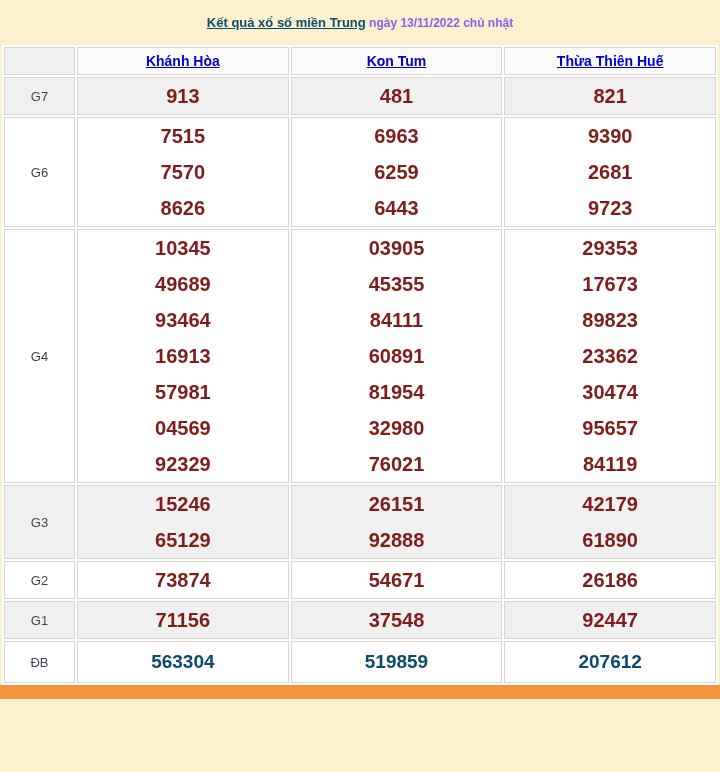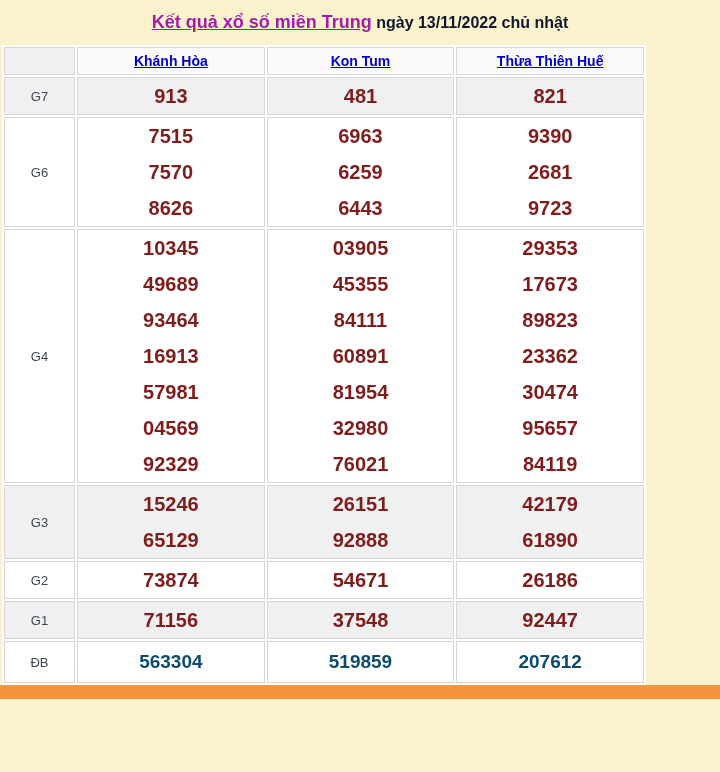--- a/index.html
+++ b/index.html
@@ -8,28 +8,28 @@
     background:#fbf2cd;
     font-family:"Liberation Sans","DejaVu Sans",sans-serif;
   }
   
   .title-bar{
     height:45px;
     display:flex; align-items:center; justify-content:center;
     white-space:pre;
   }
   .title-link{
-    color:#a21caf; font-weight:bold; font-size:18px;
+    color:#0c4a6e; font-weight:bold; font-size:13px;
     text-decoration:underline; cursor:pointer;
   }
-  .title-rest{ color:#0f172a; font-weight:bold; font-size:16px; }
+  .title-rest{ color:#8b5cf6; font-weight:bold; font-size:12px; }
 
   
   table.results{
-    width:644px; margin:0 2px;
+    width:716px; margin:0 2px;
     border-collapse:separate; border-spacing:2px;
     background:#ffffff;
     table-layout:fixed;
   }
   col.c-label{ width:71px; }
   td,th{
     border:1px solid #d9d6d0;
     text-align:center; vertical-align:middle;
     padding:0; overflow:hidden;
   }

